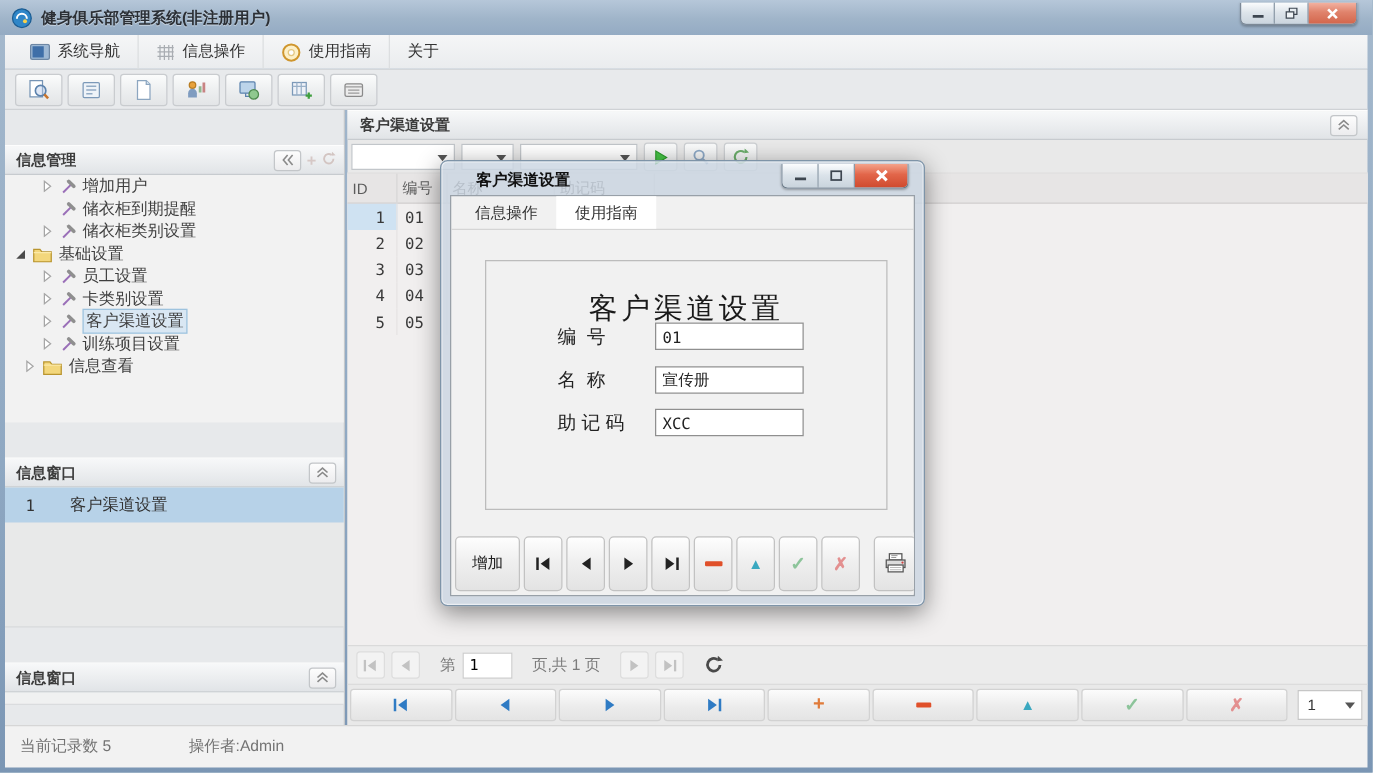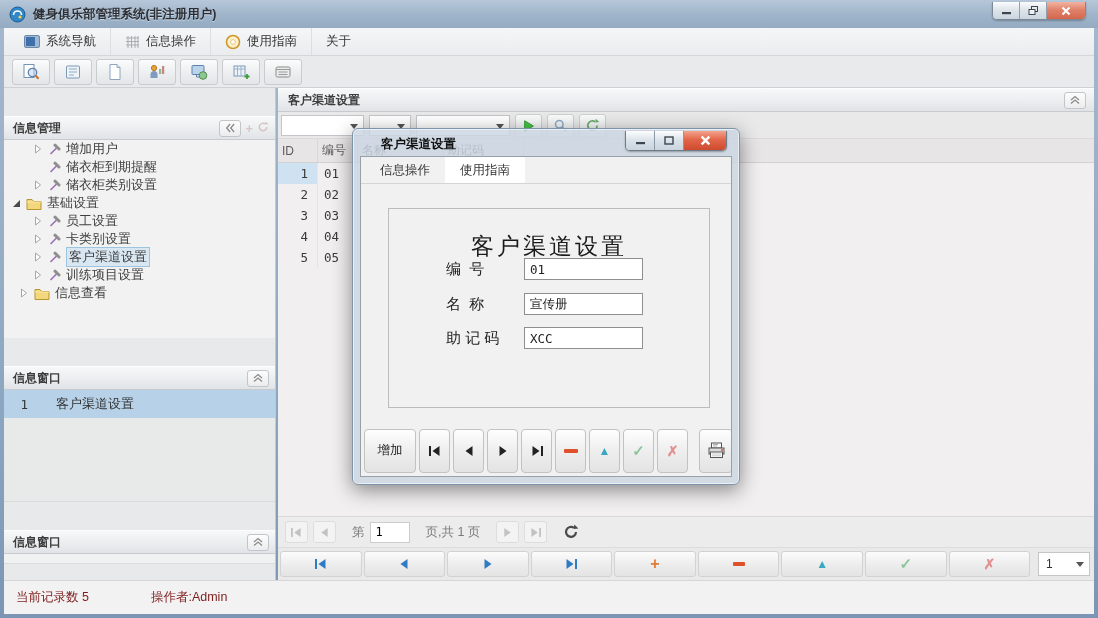--- a/index.html
+++ b/index.html
@@ -92,21 +92,21 @@
   .blue { color:#2f7bc4; }
   .plus-o { color:#e07b3a; font-size:16px; font-weight:bold; }
   .minus-bar { width:14px; height:4px; background:#e0502a; border-radius:1px; }
   .minus-bar.small { width:12px; height:3.5px; }
   .tri-teal { color:#3aa8c0; font-size:12px; }
   .check-g { color:#8cc49a; font-size:15px; font-weight:bold; }
   .x-r { color:#e39090; font-size:14px; font-weight:bold; }
 
   
   .statusbar { position:absolute; left:4px; top:580px; width:1090px; height:34px; background:#f2f2f2;
-    border-top:1px solid #d6d6d6; display:flex; align-items:center; font-size:12.5px; color:#7f1d1d; }
+    border-top:1px solid #d6d6d6; display:flex; align-items:center; font-size:12.5px; color:#737373; }
   .st1 { margin-left:12px; } .st2 { margin-left:62px; } .st3 { margin-left:60px; }
 
   
   .dialog { position:absolute; left:352px; top:128px; width:388px; height:357px;
     background:rgba(203,214,226,0.82); border:1px solid #7e94a8; border-radius:6px;
     box-shadow:0 5px 20px rgba(0,0,0,.45), inset 0 0 0 1px rgba(255,255,255,.55); }
   .dlg-title { position:absolute; left:28px; top:7px; font-size:12.5px; font-weight:bold; color:#111; }
   .dlg-winbtns { position:absolute; top:2px; right:12px; display:flex; border:1px solid #6c7c8a; border-top:none;
     border-radius:0 0 5px 5px; overflow:hidden; box-shadow:inset 0 0 0 1px rgba(255,255,255,.6), 0 1px 2px rgba(0,0,0,.3); }
   .dwb { width:29px; height:19px; display:flex; align-items:center; justify-content:center;

